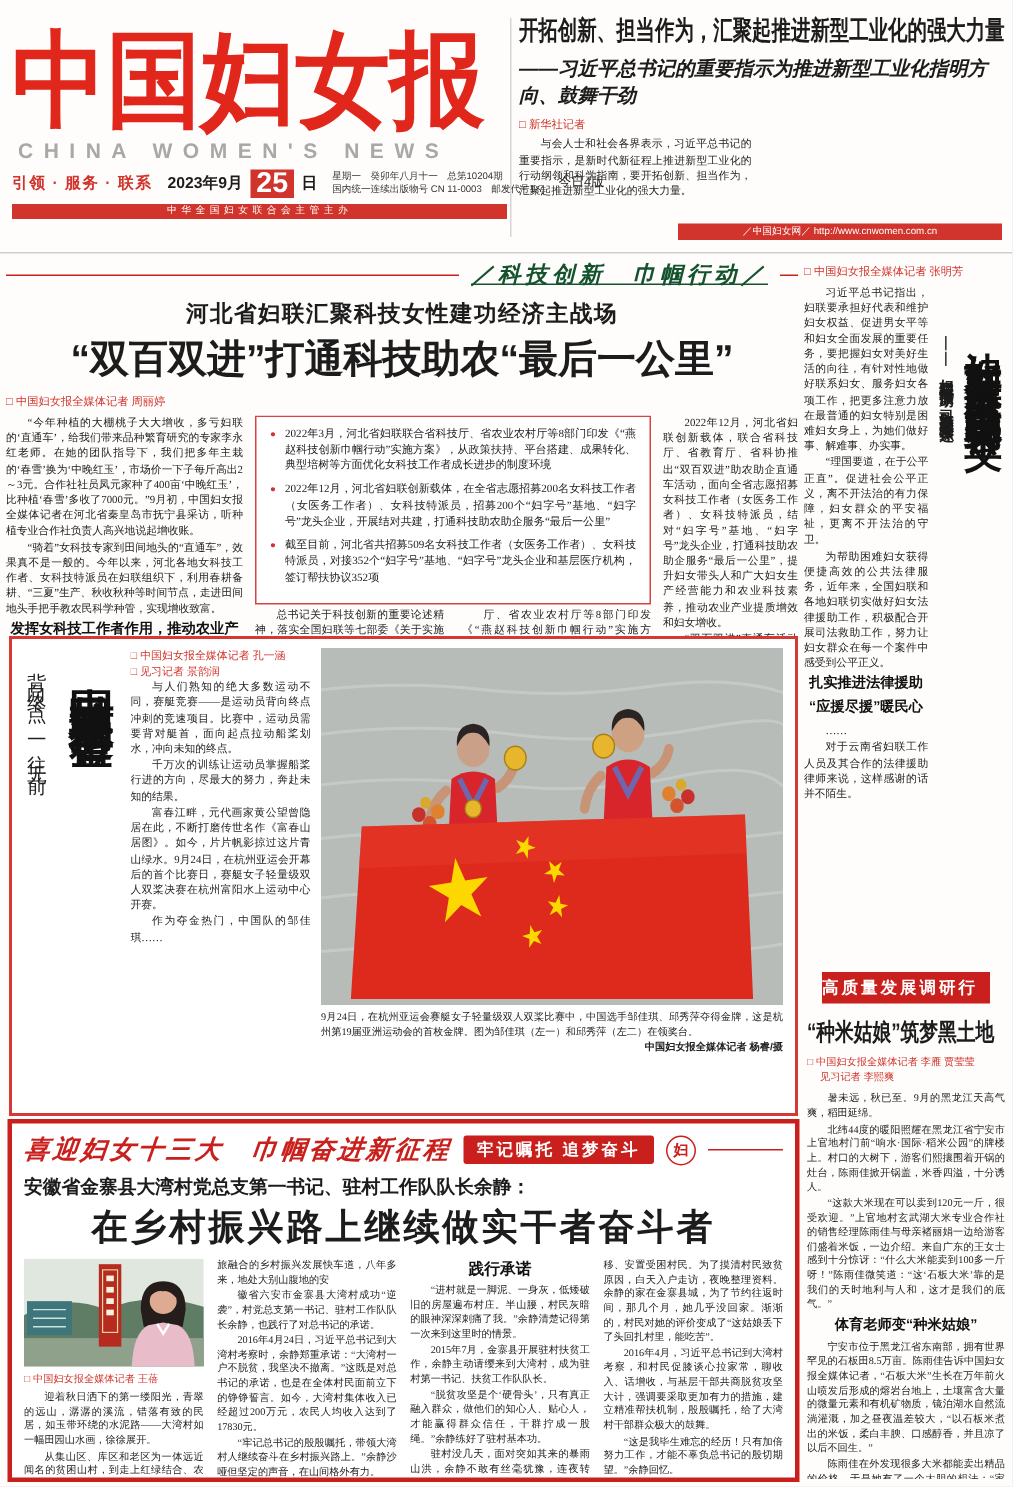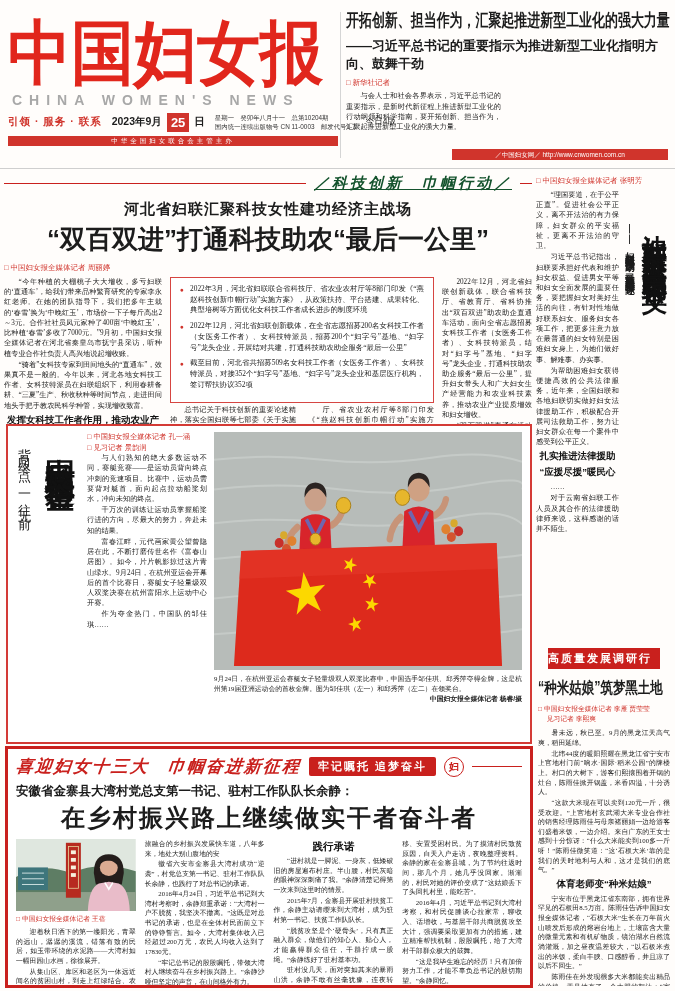--- a/index.html
+++ b/index.html
@@ -10,32 +10,32 @@
   
   .mast{left:8px;top:2px;width:334px;}
   .mast-title{font-size:70px;font-weight:900;color:#e1261c;white-space:nowrap;
               transform:scaleX(.9);transform-origin:0 0;line-height:1.45;letter-spacing:0;
               font-family:"DejaVu Serif","Liberation Serif",serif;}
   .mast-en{font-size:14px;letter-spacing:7px;color:#a8a8a8;margin:-12px 0 5px 4px;font-weight:bold;}
   .mast-info{display:flex;align-items:center;gap:5px;}
   .slogan{color:#d0342c;font-size:10.5px;font-weight:bold;letter-spacing:1px;white-space:nowrap;}
   .vdiv{width:1px;height:19px;background:#aaa;}
   .date-pre{font-size:10.5px;font-weight:bold;white-space:nowrap;}
-  .day-box{background:#d0342c;color:#fff;font-size:13px;font-weight:bold;padding:1px 4px;line-height:17px;}
+  .day-box{background:#d0342c;color:#fff;font-size:19px;font-weight:bold;padding:1px 4px;line-height:17px;}
   .date-suf{font-size:10.5px;font-weight:bold;}
   .issue{font-size:6.4px;line-height:1.55;color:#333;white-space:nowrap;}
   .edition{font-size:8.5px;white-space:nowrap;}
   .org-bar{margin-top:4px;background:#d0342c;color:#fff;font-size:6.5px;height:10px;line-height:10px;
            text-align:center;letter-spacing:3px;width:330px;}
   .vline{left:340px;top:12px;width:1px;height:146px;background:#d5d5d5;}
 
   
   .lead{left:346px;top:8px;width:322px;}
   .lead-h1{font-size:17.5px;font-weight:900;white-space:nowrap;transform:scaleX(.74);transform-origin:0 0;}
-  .lead-sub{font-size:13px;font-weight:bold;margin-top:5px;line-height:1.4;}
+  .lead-sub{font-size:13px;font-weight:bold;margin-top:5px;line-height:1.4;font-style:italic;}
   .lead-byline{color:#d0342c;font-size:7.5px;margin:5px 0 3px;}
   .lead-body{column-count:2;column-gap:12px;height:58px;column-fill:auto;overflow:hidden;}
   .para{font-size:7.2px;line-height:1.42;text-align:justify;text-indent:2em;color:#222;margin:0 0 1px;
         font-family:"Liberation Serif","DejaVu Serif",serif;}
   .subhead{font-weight:bold;text-align:center;text-indent:0;font-size:9.5px;line-height:1.35;margin:3px 0;
            font-family:"Liberation Sans",sans-serif;color:#111;}
   .bullet{position:relative;padding-left:10px;font-size:7.4px;line-height:1.45;text-align:justify;margin-bottom:5px;
           font-family:"Liberation Serif","DejaVu Serif",serif;}
   .bullet::before{content:"●";color:#d0342c;position:absolute;left:0;top:1px;font-size:6.5px;}
   .site-bar{left:452px;top:149px;width:216px;height:11px;background:#d0342c;color:#fff;font-size:6.5px;
@@ -171,22 +171,22 @@
           <div class="para">2022年12月，河北省妇联创新载体，联合省科技厅、省教育厅、省科协推出“双百双进”助农助企直通车活动，面向全省志愿招募女科技工作者（女医务工作者）、女科技特派员，结对“妇字号”基地、“妇字号”龙头企业，打通科技助农助企服务“最后一公里”，提升妇女带头人和广大妇女生产经营能力和农业科技素养，推动农业产业提质增效和妇女增收。</div>
           <div class="para">“双百双进”直通车活动开展以来，成效显著，已超出既定目标，送政策、送知识、送技术、送项目、送服务。</div>
         </div>
     </div>
   </div>
 
   <div class="abs justice">
     <div class="j-byline">□ 中国妇女报全媒体记者 张明芳</div>
     <div class="j-flex">
       <div class="j-text">
+          <div class="para">习近平总书记指出，妇联要承担好代表和维护妇女权益、促进男女平等和妇女全面发展的重要任务，要把握妇女对美好生活的向往，有针对性地做好联系妇女、服务妇女各项工作，把更多注意力放在最普通的妇女特别是困难妇女身上，为她们做好事、解难事、办实事。</div>
           <div class="para">“理国要道，在于公平正直”。促进社会公平正义，离不开法治的有力保障，妇女群众的平安福祉，更离不开法治的守卫。</div>
-          <div class="para">习近平总书记指出，妇联要承担好代表和维护妇女权益、促进男女平等和妇女全面发展的重要任务，要把握妇女对美好生活的向往，有针对性地做好联系妇女、服务妇女各项工作，把更多注意力放在最普通的妇女特别是困难妇女身上，为她们做好事、解难事、办实事。</div>
           <div class="para">为帮助困难妇女获得便捷高效的公共法律服务，近年来，全国妇联和各地妇联切实做好妇女法律援助工作，积极配合开展司法救助工作，努力让妇女群众在每一个案件中感受到公平正义。</div>
           <div class="subhead">扎实推进法律援助</div>
           <div class="subhead">“应援尽援”暖民心</div>
           <div class="para">……</div>
           <div class="para">对于云南省妇联工作人员及其合作的法律援助律师来说，这样感谢的话并不陌生。</div>
         </div>
       <div class="j-vsub">——妇联组织开展法律援助、司法救助等维权关爱工作综述</div>
       <div class="j-vhead">让妇女群众在每一个案件中感受到公平正义</div>
     </div>
   </div>

